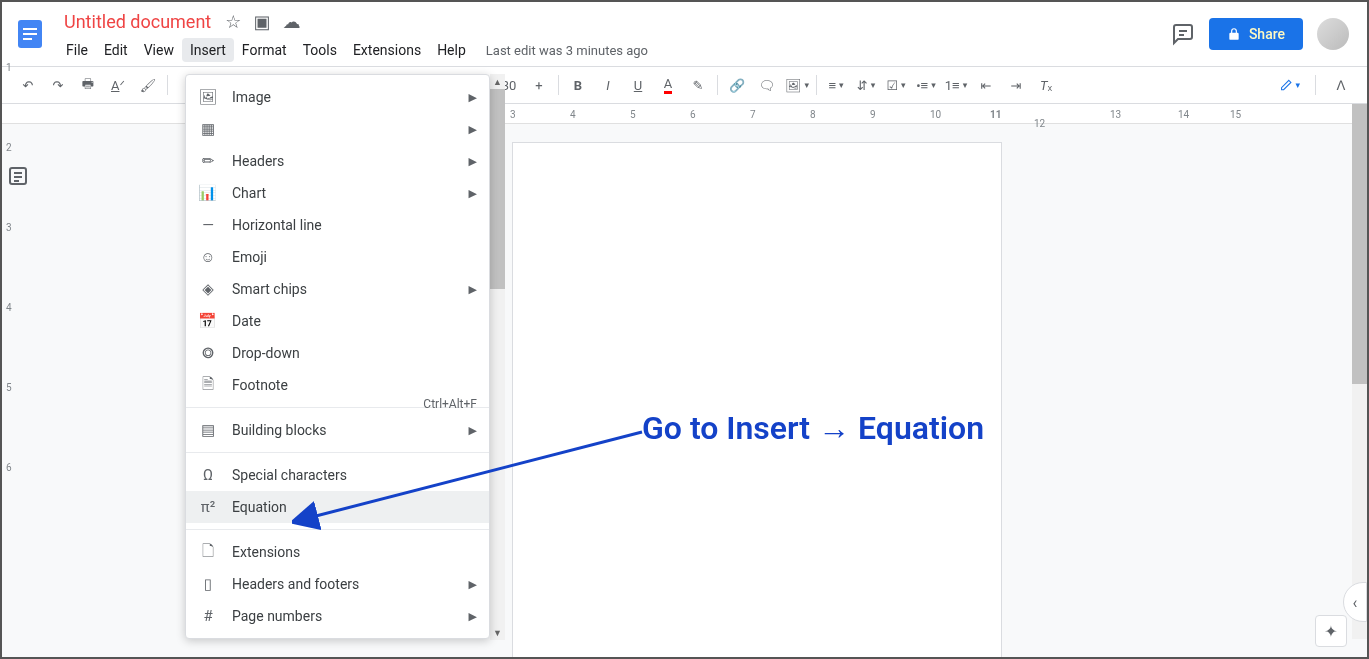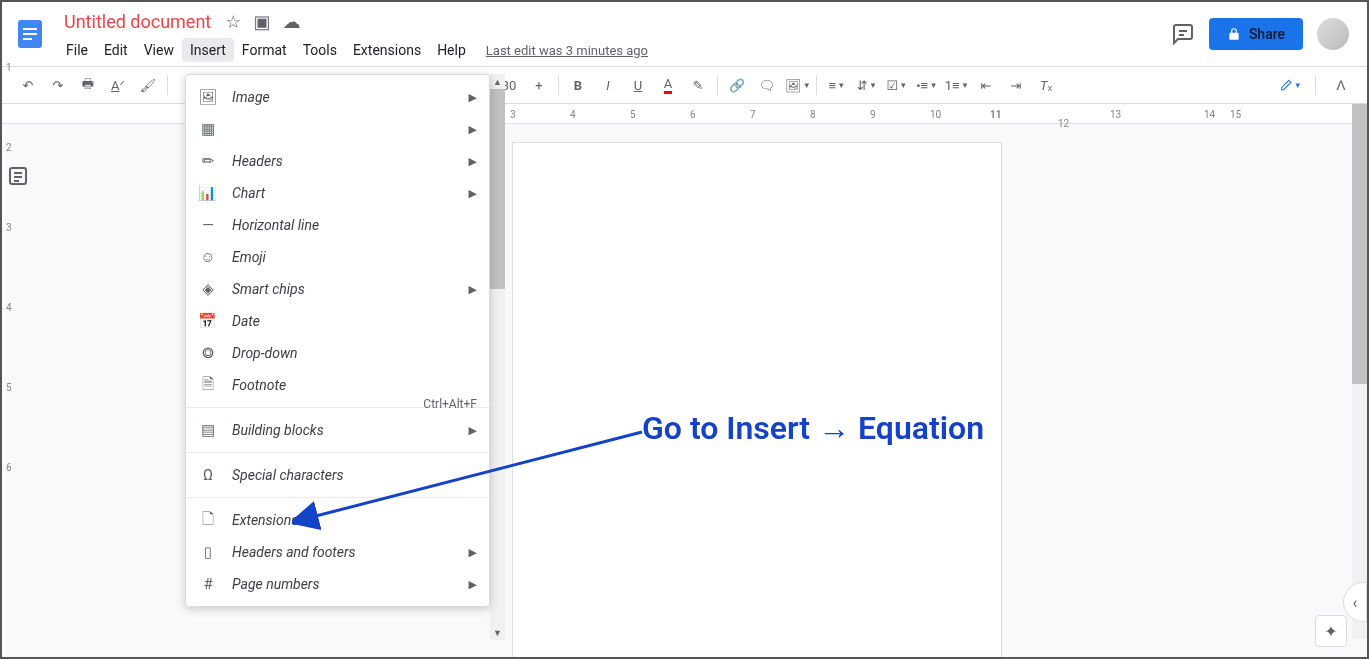--- a/index.html
+++ b/index.html
@@ -9,24 +9,24 @@
 .logo { width: 40px; height: 40px; display: flex; align-items: center; justify-content: center; margin-right: 8px; }
 .logo svg { width: 36px; height: 36px; }
 .doc-title-area { flex: 1; }
 .doc-title-row { display: flex; align-items: center; height: 32px; }
 .doc-title { font-size: 18px; color: #ef4444; padding: 2px 6px; }
 .title-icons { display: flex; gap: 12px; margin-left: 8px; }
 .title-icons span { color: #5f6368; font-size: 18px; cursor: pointer; }
 .menubar { display: flex; align-items: center; height: 26px; font-size: 14px; color: #202124; }
 .menubar-item { padding: 4px 8px; cursor: pointer; border-radius: 4px; }
 .menubar-item.active { background: #e8eaed; }
-.last-edit { color: #5f6368; text-decoration: underline; margin-left: 12px; cursor: pointer; font-size: 13px; }
+.last-edit { color: #5f6368; margin-left: 12px; cursor: pointer; font-size: 13px; }
 .header-right { display: flex; align-items: center; gap: 14px; padding-right: 10px; }
 .comment-icon { width: 24px; height: 24px; color: #5f6368; cursor: pointer; }
-.share-btn { background: #1a73e8; color: #0f172a; border: none; border-radius: 4px; padding: 8px 18px; font-size: 14px; font-weight: 500; display: flex; align-items: center; gap: 8px; cursor: pointer; }
+.share-btn { background: #1a73e8; color: #fef9c3; border: none; border-radius: 4px; padding: 8px 18px; font-size: 14px; font-weight: 500; display: flex; align-items: center; gap: 8px; cursor: pointer; }
 .avatar { width: 32px; height: 32px; border-radius: 50%; background: linear-gradient(135deg,#ddd,#bbb); }
 
 .toolbar { height: 38px; background: #fff; border-top: 1px solid #dadce0; border-bottom: 1px solid #dadce0; display: flex; align-items: center; padding: 0 12px; gap: 2px; font-size: 13px; color: #5f6368; }
 .tb-btn { width: 28px; height: 28px; display: flex; align-items: center; justify-content: center; border-radius: 4px; cursor: pointer; }
 .tb-sep { width: 1px; height: 20px; background: #dadce0; margin: 0 3px; }
 .tb-zoom { padding: 0 4px; }
 .tb-dropdown { display: flex; align-items: center; padding: 0 4px; }
 .tb-dropdown::after { content: "▾"; font-size: 9px; margin-left: 3px; }
 .toolbar-right { margin-left: auto; display: flex; align-items: center; gap: 8px; }
 .edit-mode { display: flex; align-items: center; color: #1a73e8; }
@@ -42,21 +42,21 @@
 .doc-area { flex: 1; position: relative; display: flex; justify-content: center; overflow: hidden; }
 .page { width: 490px; min-height: 800px; background: #fff; margin-left: 478px; border: 1px solid #dadce0; position: absolute; top: 18px; left: 0; }
 
 .vruler { position: absolute; left: 4px; top: 0; width: 14px; height: 100%; font-size: 10px; color: #80868b; }
 .vruler div { position: absolute; left: 0; }
 
 .insert-menu { position: absolute; left: 183px; top: 72px; width: 305px; background: #fff; border: 1px solid #dadce0; border-radius: 4px; box-shadow: 0 2px 10px rgba(0,0,0,0.2); z-index: 100; padding: 6px 0; font-size: 14px; color: #3c4043; }
 .menu-item { height: 32px; display: flex; align-items: center; padding: 0 12px; cursor: pointer; position: relative; }
 .menu-item.highlighted { background: #eef0f1; }
 .menu-icon { width: 20px; height: 20px; margin-right: 14px; color: #5f6368; display: flex; align-items: center; justify-content: center; font-size: 15px; }
-.menu-label { flex: 1; font-style: italic; }
+.menu-label { flex: 1; }
 .menu-shortcut { color: #5f6368; font-size: 12px; margin-top: 38px; }
 .menu-arrow { color: #5f6368; font-size: 11px; margin-left: auto; }
 .menu-divider { height: 1px; background: #e8eaed; margin: 6px 0; }
 
 .scrollbar-v { position: absolute; right: 0; top: 0; width: 15px; height: 566px; background: #f1f1f1; }
 .scrollbar-v .thumb { width: 100%; background: #c1c1c1; }
 
 .annotation { position: absolute; top: 407px; left: 640px; font-family: "Comic Sans MS", cursive; font-size: 32px; color: #1442c8; font-weight: 600; z-index: 200; pointer-events: none; }
 .annotation .arrow-glyph { font-family: Arial; }
 .arrow-svg { position: absolute; top: 420px; left: 290px; z-index: 200; pointer-events: none; }
@@ -167,23 +167,23 @@
   <div class="ruler" id="hruler">
       <span class="ruler-tick" style="left: 0px;">3</span>
       <span class="ruler-tick" style="left: 60px;">4</span>
       <span class="ruler-tick" style="left: 120px;">5</span>
       <span class="ruler-tick" style="left: 180px;">6</span>
       <span class="ruler-tick" style="left: 240px;">7</span>
       <span class="ruler-tick" style="left: 300px;">8</span>
       <span class="ruler-tick" style="left: 360px;">9</span>
       <span class="ruler-tick" style="left: 420px;">10</span>
       <span class="ruler-tick" style="left: 480px; font-weight: bold;">11</span>
-      <span class="ruler-tick" style="left: 548px; margin-top: 18px;">12</span>
+      <span class="ruler-tick" style="left: 524px; margin-top: 18px;">12</span>
       <span class="ruler-tick" style="left: 600px;">13</span>
-      <span class="ruler-tick" style="left: 694px;">14</span>
+      <span class="ruler-tick" style="left: 668px;">14</span>
       <span class="ruler-tick" style="left: 720px;">15</span>
     </div>
 </div>
 
 <div class="workspace">
   <div class="left-gutter">
     <svg class="outline-icon" viewBox="0 0 24 24" fill="none" stroke="currentColor" stroke-width="2">
         <rect x="4" y="4" width="16" height="16" rx="2"></rect>
         <line x1="8" y1="9" x2="16" y2="9"></line>
         <line x1="8" y1="13" x2="16" y2="13"></line>
@@ -253,20 +253,24 @@
     <div class="menu-item">
       <span class="menu-icon">▤</span>
       <span class="menu-label">Building blocks</span>
       <span class="menu-arrow">▶</span>
     </div>
     <div class="menu-divider"></div>
     <div class="menu-item">
       <span class="menu-icon">Ω</span>
       <span class="menu-label">Special characters</span>
     </div>
+    <div class="menu-item highlighted">
+      <span class="menu-icon">π²</span>
+      <span class="menu-label">Equation</span>
+    </div>
     <div class="menu-divider"></div>
     <div class="menu-item">
       <span class="menu-icon">🗋</span>
       <span class="menu-label">Extensions</span>
     </div>
     <div class="menu-item">
       <span class="menu-icon">▯</span>
       <span class="menu-label">Headers and footers</span>
       <span class="menu-arrow">▶</span>
     </div>

